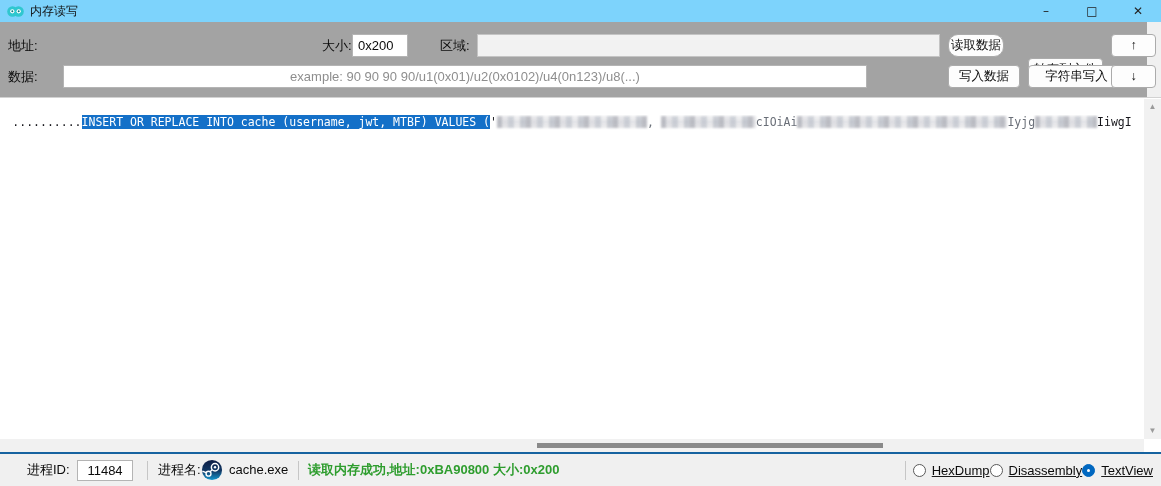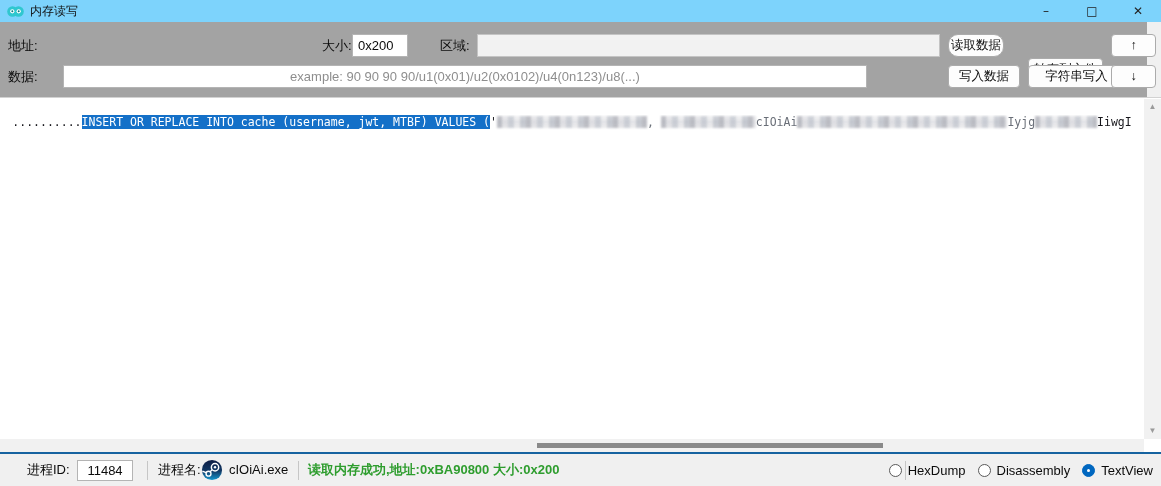--- a/index.html
+++ b/index.html
@@ -48,21 +48,21 @@
   .accent-line { position:absolute; left:0; right:0; top:452px; height:2px; background:#1663a0; }
 
   
   .statusbar { position:absolute; left:0; right:0; top:454px; height:32px; background:#f0f0f0;margin-left:19px; }
   .s-label { position:absolute; top:0; height:32px; line-height:32px; font-size:13px; color:#0b0b0b; }
   .s-input { position:absolute; top:6px; height:21px; border:1px solid #b4b4b4; background:#ffffff; font-size:13px; text-align:center; color:#0b0b0b; font-family:"Liberation Sans","DejaVu Sans",sans-serif; outline:none; }
   .s-sep { position:absolute; top:7px; width:1px; height:19px; background:#c6c6c6; }
   .steam-icon { position:absolute; top:5px; width:22px; height:22px; }
   .s-status { position:absolute; top:0; height:32px; line-height:32px; font-size:13px; color:#2e9d2e; }
 
-  .radio-group { position:absolute; top:0; right:8px; height:32px; display:flex; align-items:center; gap:12px; }
+  .radio-group { position:absolute; top:0; right:8px; height:32px; display:flex; align-items:center; gap:0;text-decoration:underline; }
   .radio { display:flex; align-items:center; gap:6px; cursor:default; }
   .rdot { width:13px; height:13px; border-radius:50%; border:1px solid #5a5a5a; background:#ffffff; position:relative; flex:0 0 auto; }
   .radio.sel .rdot { border-color:#0067c0; background:#0067c0; }
   .radio.sel .rdot::after { content:""; position:absolute; left:4px; top:4px; width:3px; height:3px; border-radius:50%; background:#ffffff; }
   .rlabel { font-size:13px; color:#0b0b0b; }
 </style>
 </head>
 <body>
 
 <div id="window">
@@ -127,21 +127,21 @@
           <stop offset="0.55" stop-color="#123a66"></stop>
           <stop offset="1" stop-color="#1598cf"></stop>
         </linearGradient>
       </defs>
       <circle cx="12" cy="12" r="11" fill="url(#sg)"></circle>
       <circle cx="15.3" cy="9" r="4" fill="none" stroke="#ffffff" stroke-width="1.6"></circle>
       <circle cx="15.3" cy="9" r="1.3" fill="#ffffff"></circle>
       <circle cx="8.2" cy="16" r="2.7" fill="none" stroke="#ffffff" stroke-width="1.5"></circle>
       <path d="M1.5 13.2 L6.2 15.1 M9.9 14 L12.2 11.8" stroke="#ffffff" stroke-width="1.5" fill="none"></path>
     </svg>
-    <span class="s-label" style="left:210px;">cIOiAi.exe</span>
+    <span class="s-label" style="left:210px;">cache.exe</span>
     <div class="s-sep" style="left:279px;"></div>
     <span class="s-status" style="left:289px;font-weight:bold;">读取内存成功,地址:0xBA90800 大小:0x200</span>
     <div class="s-sep" style="left:886px;"></div>
     <div class="radio-group">
         <label class="radio">
           <span class="rdot"></span>
           <span class="rlabel">HexDump</span>
         </label>
         <label class="radio">
           <span class="rdot"></span>

